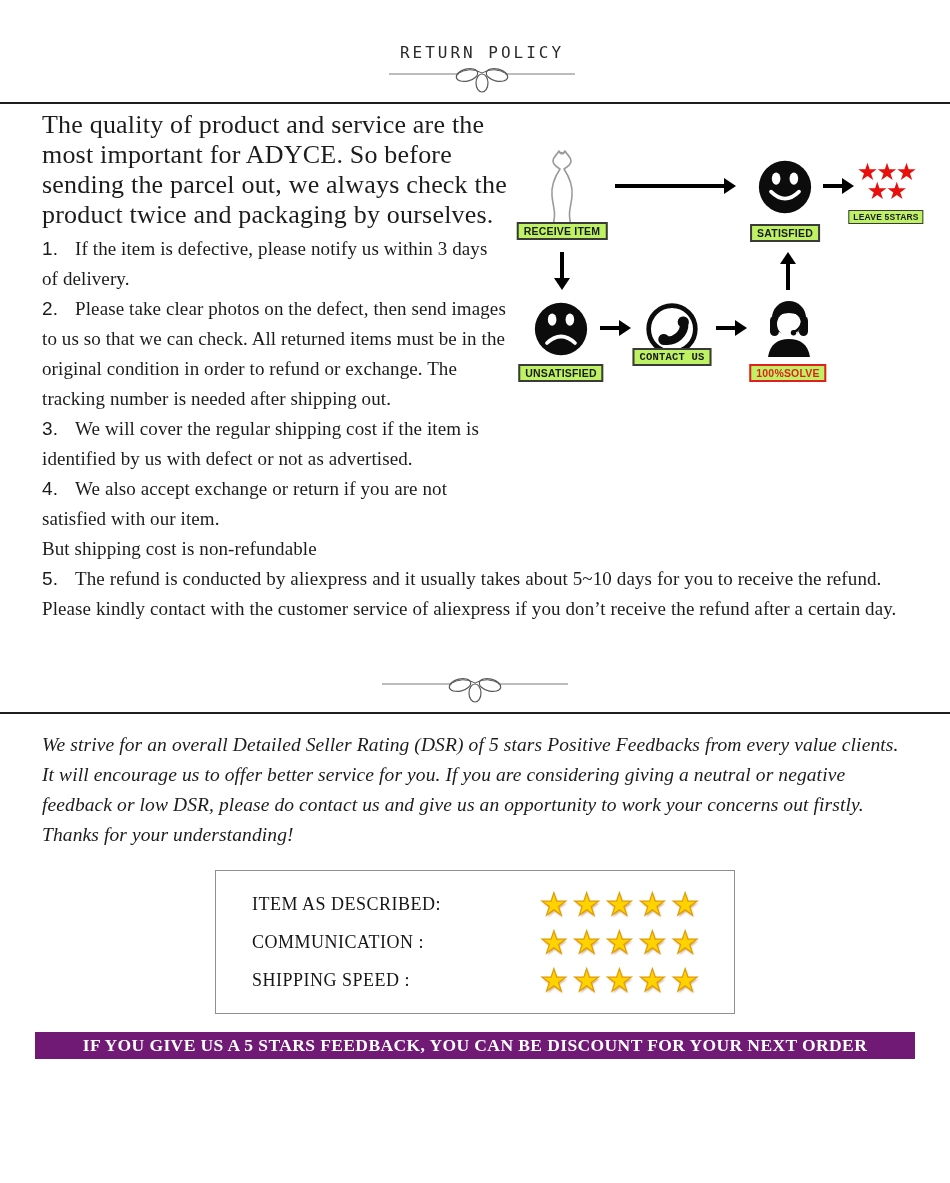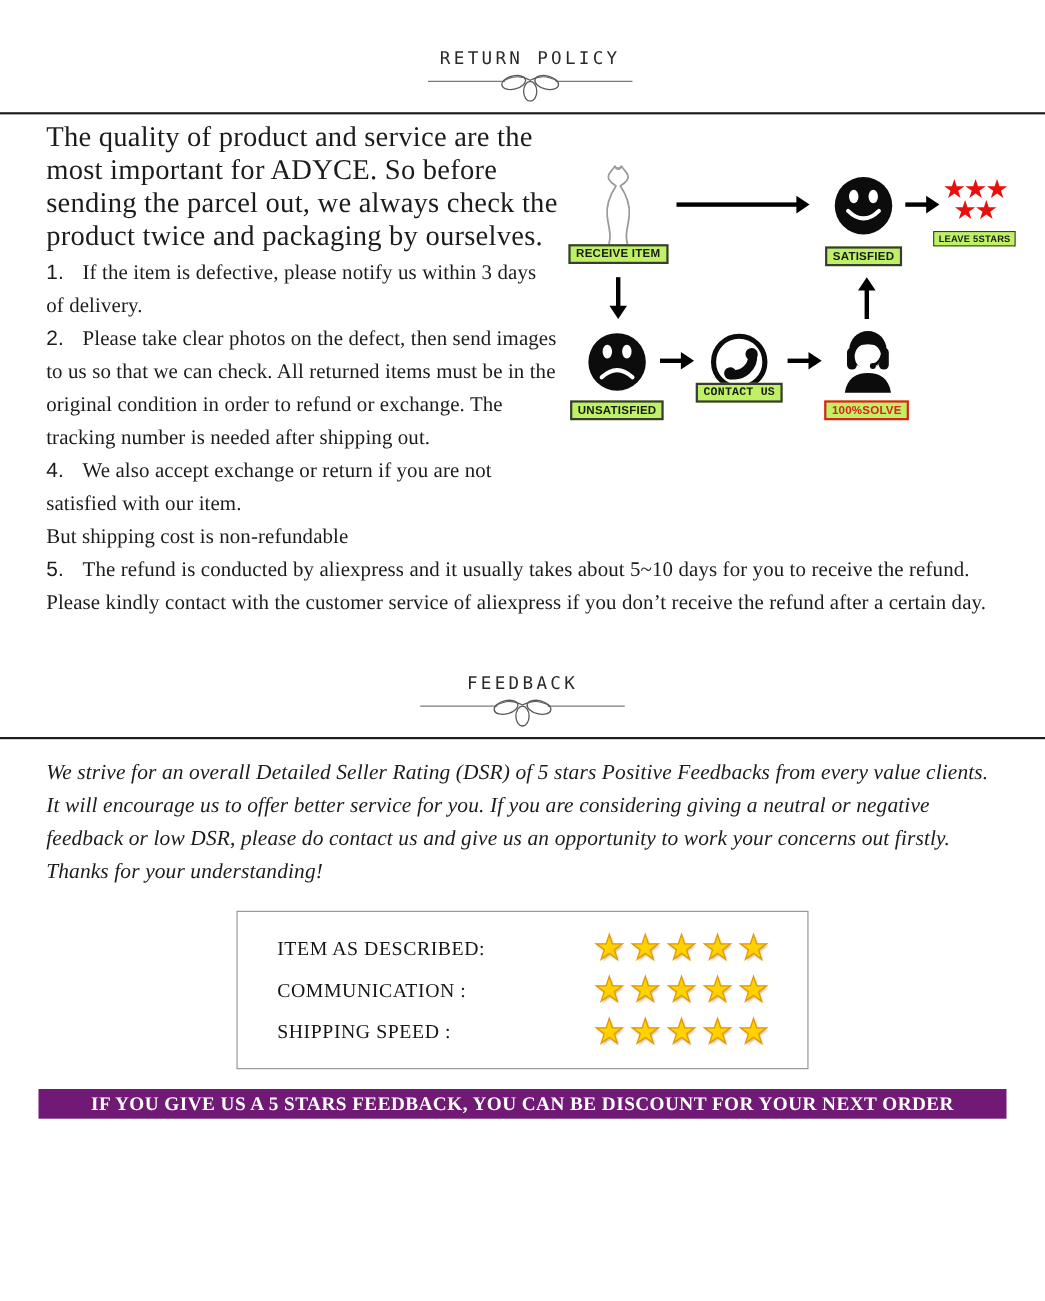--- a/index.html
+++ b/index.html
@@ -185,28 +185,28 @@
       <path d="M8 61 C10 48 18 43 29 43 C40 43 48 48 50 61 Z" fill="#0c0c0c"></path>
     </svg>
     <div class="fc-label red" style="left:266px; top:254px;">100%SOLVE</div>
   </div>
 
   <p class="para">The quality of product and service are the most important for ADYCE. So before sending the parcel out, we always check the product twice and packaging by ourselves.</p>
 
   <div class="items">
     <p class="item"><span class="inum">1.</span><span class="itext">If the item is defective, please notify us within 3 days of delivery.</span></p>
     <p class="item"><span class="inum">2.</span><span class="itext">Please take clear photos on the defect, then send images to us so that we can check. All returned items must be in the original condition in order to refund or exchange. The tracking number is needed after shipping out.</span></p>
+    <p class="item"><span class="inum">3.</span><span class="itext">We will cover the regular shipping cost if the item is identified by us with defect or not as advertised.</span></p>
     <p class="item"><span class="inum">4.</span><span class="itext">We also accept exchange or return if you are not satisfied with our item.
 But shipping cost is non-refundable</span></p>
     <p class="item"><span class="inum">5.</span><span class="itext">The refund is conducted by aliexpress and it usually takes about 5~10 days for you to receive the refund. Please kindly contact with the customer service of aliexpress if you don’t receive the refund after a certain day.</span></p>
   </div>
 </div>
 
 <div class="sec-head fb-head">
-  <div class="sec-title">FEEDBACK</div>
   <svg class="flourish" width="190" height="30" viewBox="0 0 190 30">
     <g fill="none" stroke="#5a5a5a" stroke-width="1.2">
       <path d="M2 10 H72" stroke="#7a7a7a"></path>
       <path d="M118 10 H188" stroke="#7a7a7a"></path>
       <path d="M70 10 Q83 2 95 9 Q107 2 120 10" stroke-width="1"></path>
       <ellipse cx="80" cy="11" rx="11" ry="6" transform="rotate(-14 80 11)"></ellipse>
       <ellipse cx="110" cy="11" rx="11" ry="6" transform="rotate(14 110 11)"></ellipse>
       <ellipse cx="95" cy="19" rx="6" ry="9"></ellipse>
     </g>
   </svg>

